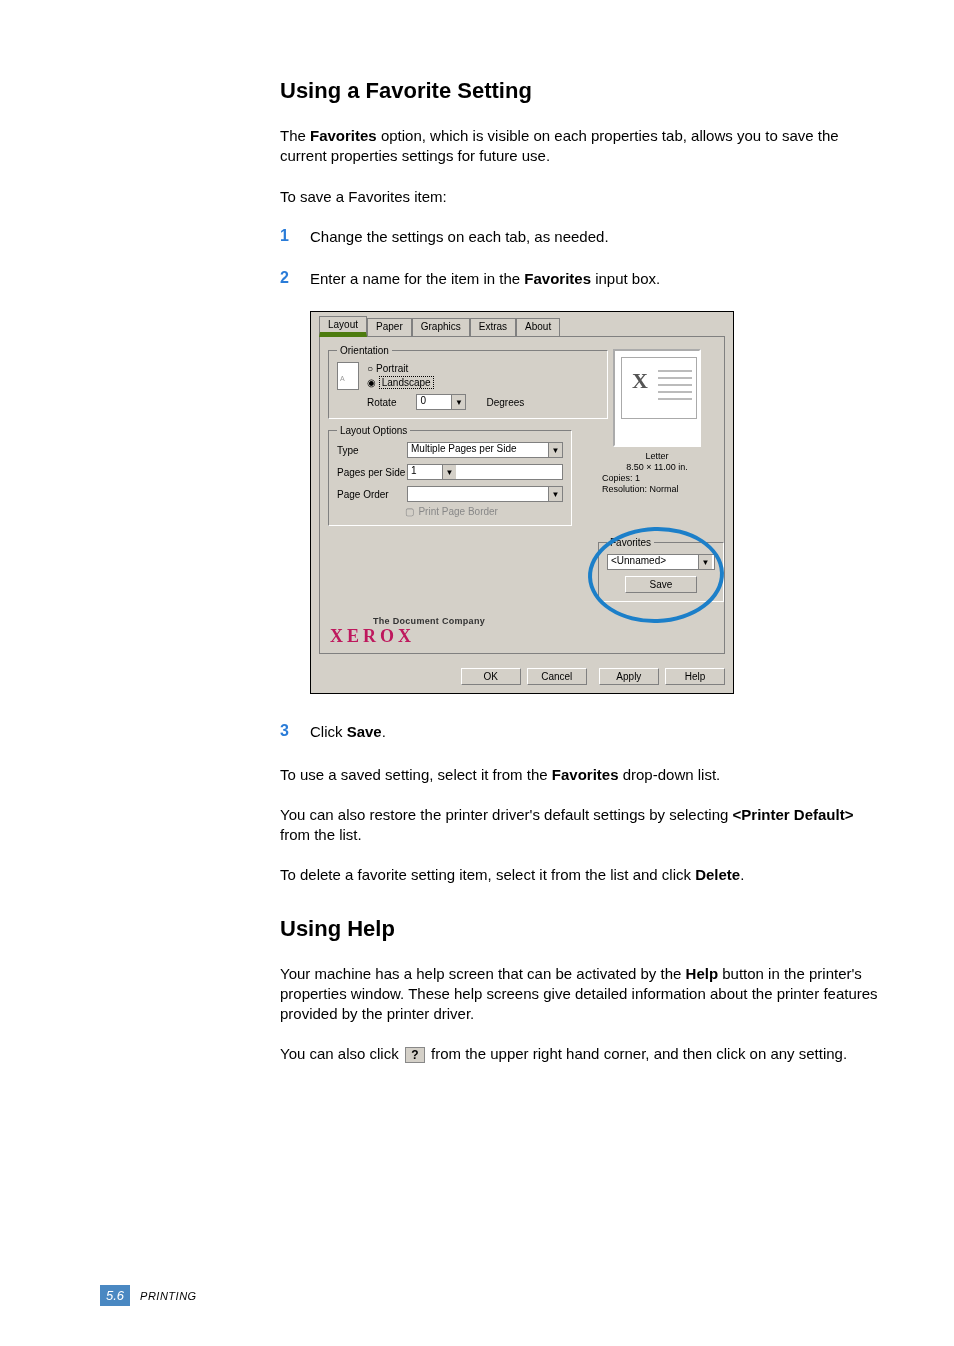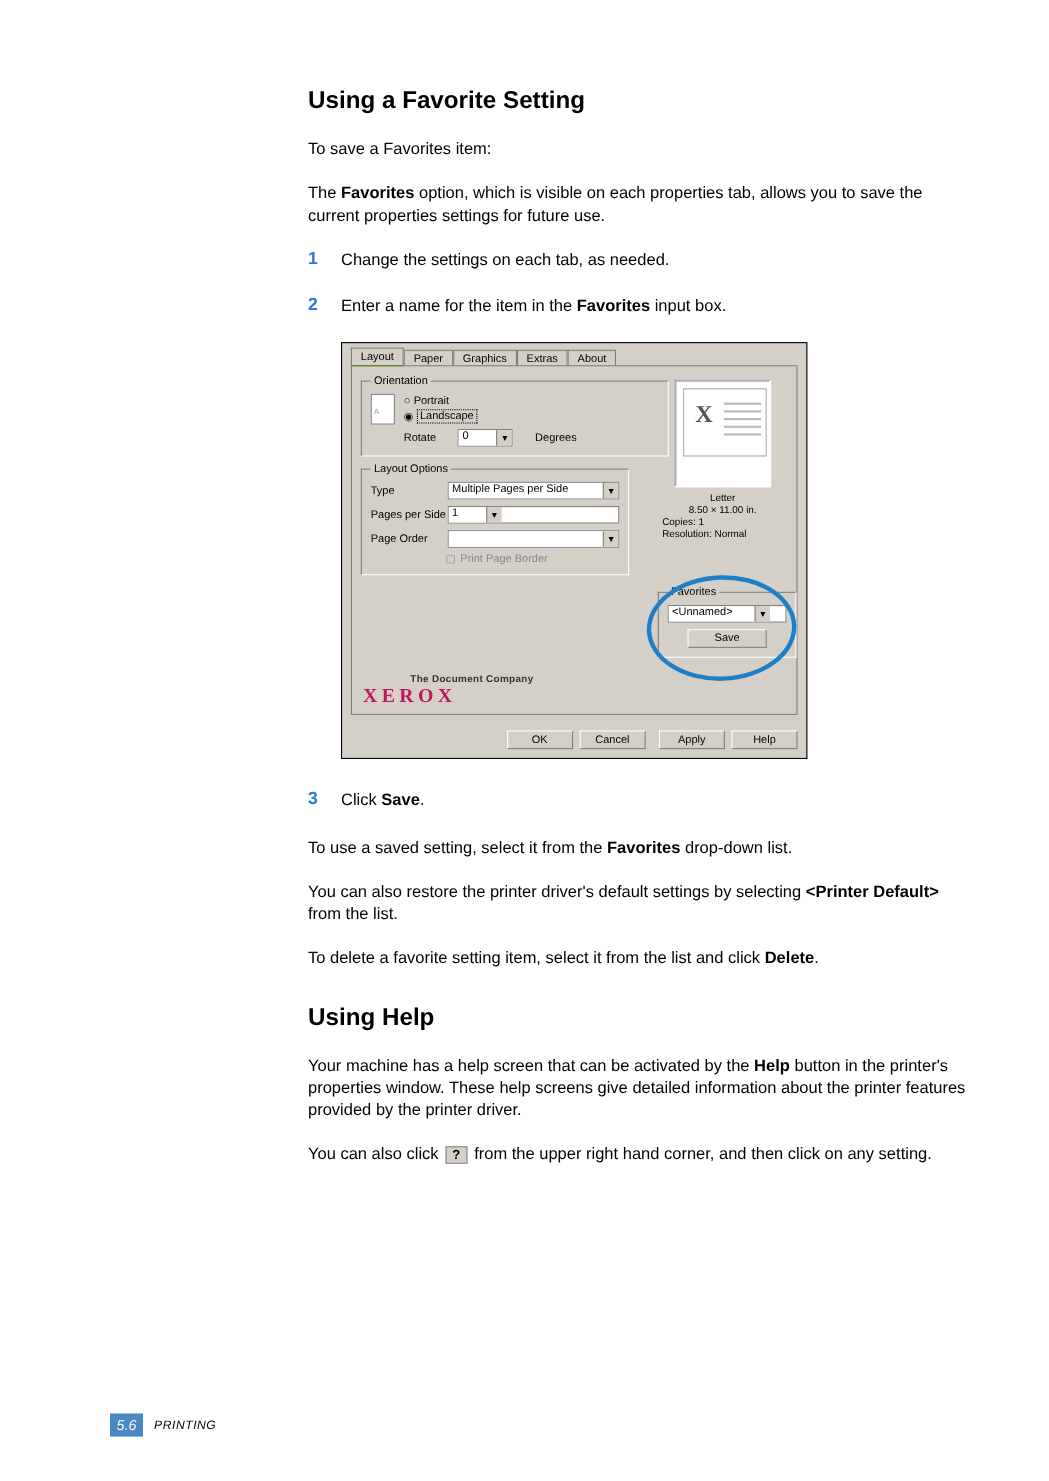--- a/index.html
+++ b/index.html
@@ -87,21 +87,21 @@
   .tab {
     padding: 2px 8px;
     border: 1px solid #808080;
     border-bottom: none;
     background:#d4d0c8;
     font-size:10px;
     position: relative;
   }
   .tab.active {
     background:#d4d0c8;
-    border-bottom: 1px solid #4d7c0f;
+    border-bottom: 5px solid #4d7c0f;
     z-index: 2;
   }
   .tab:not(.active) {
     top: 2px;
     background:#d4d0c8;
   }
   .tab-panel {
     border: 1px solid #808080;
     padding: 8px;
     background:#d4d0c8;
@@ -183,21 +183,21 @@
     position:absolute; right:8px; top:200px; width:118px;
   }
   .annot-ellipse {
     position:absolute; right:0px; top:190px; width:136px; height:96px;
     border: 4px solid #1c7fc9;
     border-radius: 50%;
     transform: rotate(-2deg);
     pointer-events:none;
   }
   .fav-combo { width: 108px; }
-  .fav-combo .val { width: 78px; }
+  .fav-combo .val { width: 90px; }
   .btn {
     border:1px solid #808080;
     border-top-color:#fff; border-left-color:#fff;
     background:#d4d0c8; font-size:10px;
     padding: 2px 0; width:72px; text-align:center;
     margin: 6px auto 0 auto;
   }
 
   .brand {
     position:absolute; left:10px; bottom:6px;
@@ -240,25 +240,25 @@
     font-size:11px; letter-spacing:0.5px;
     font-variant: small-caps;
   }
 </style>
 </head>
 <body>
 
 <div class="content">
   <h2 class="section-title">Using a Favorite Setting</h2>
 
+  <p class="body">
+    <span>The </span><span class="bold">Favorites</span><span> option, which is visible on each properties tab, allows you to save the current properties settings for future use.</span>
+  </p>
+
   <p class="body">To save a Favorites item:</p>
-
-  <p class="body">
-    <span>The </span><span class="bold">Favorites</span><span> option, which is visible on each properties tab, allows you to save the current properties settings for future use.</span>
-  </p>
 
   <div class="step">
     <div class="step-num">1</div>
     <div class="step-text">Change the settings on each tab, as needed.</div>
   </div>
 
   <div class="step">
     <div class="step-num">2</div>
     <div class="step-text">
       <span>Enter a name for the item in the </span><span class="bold">Favorites</span><span> input box.</span>

